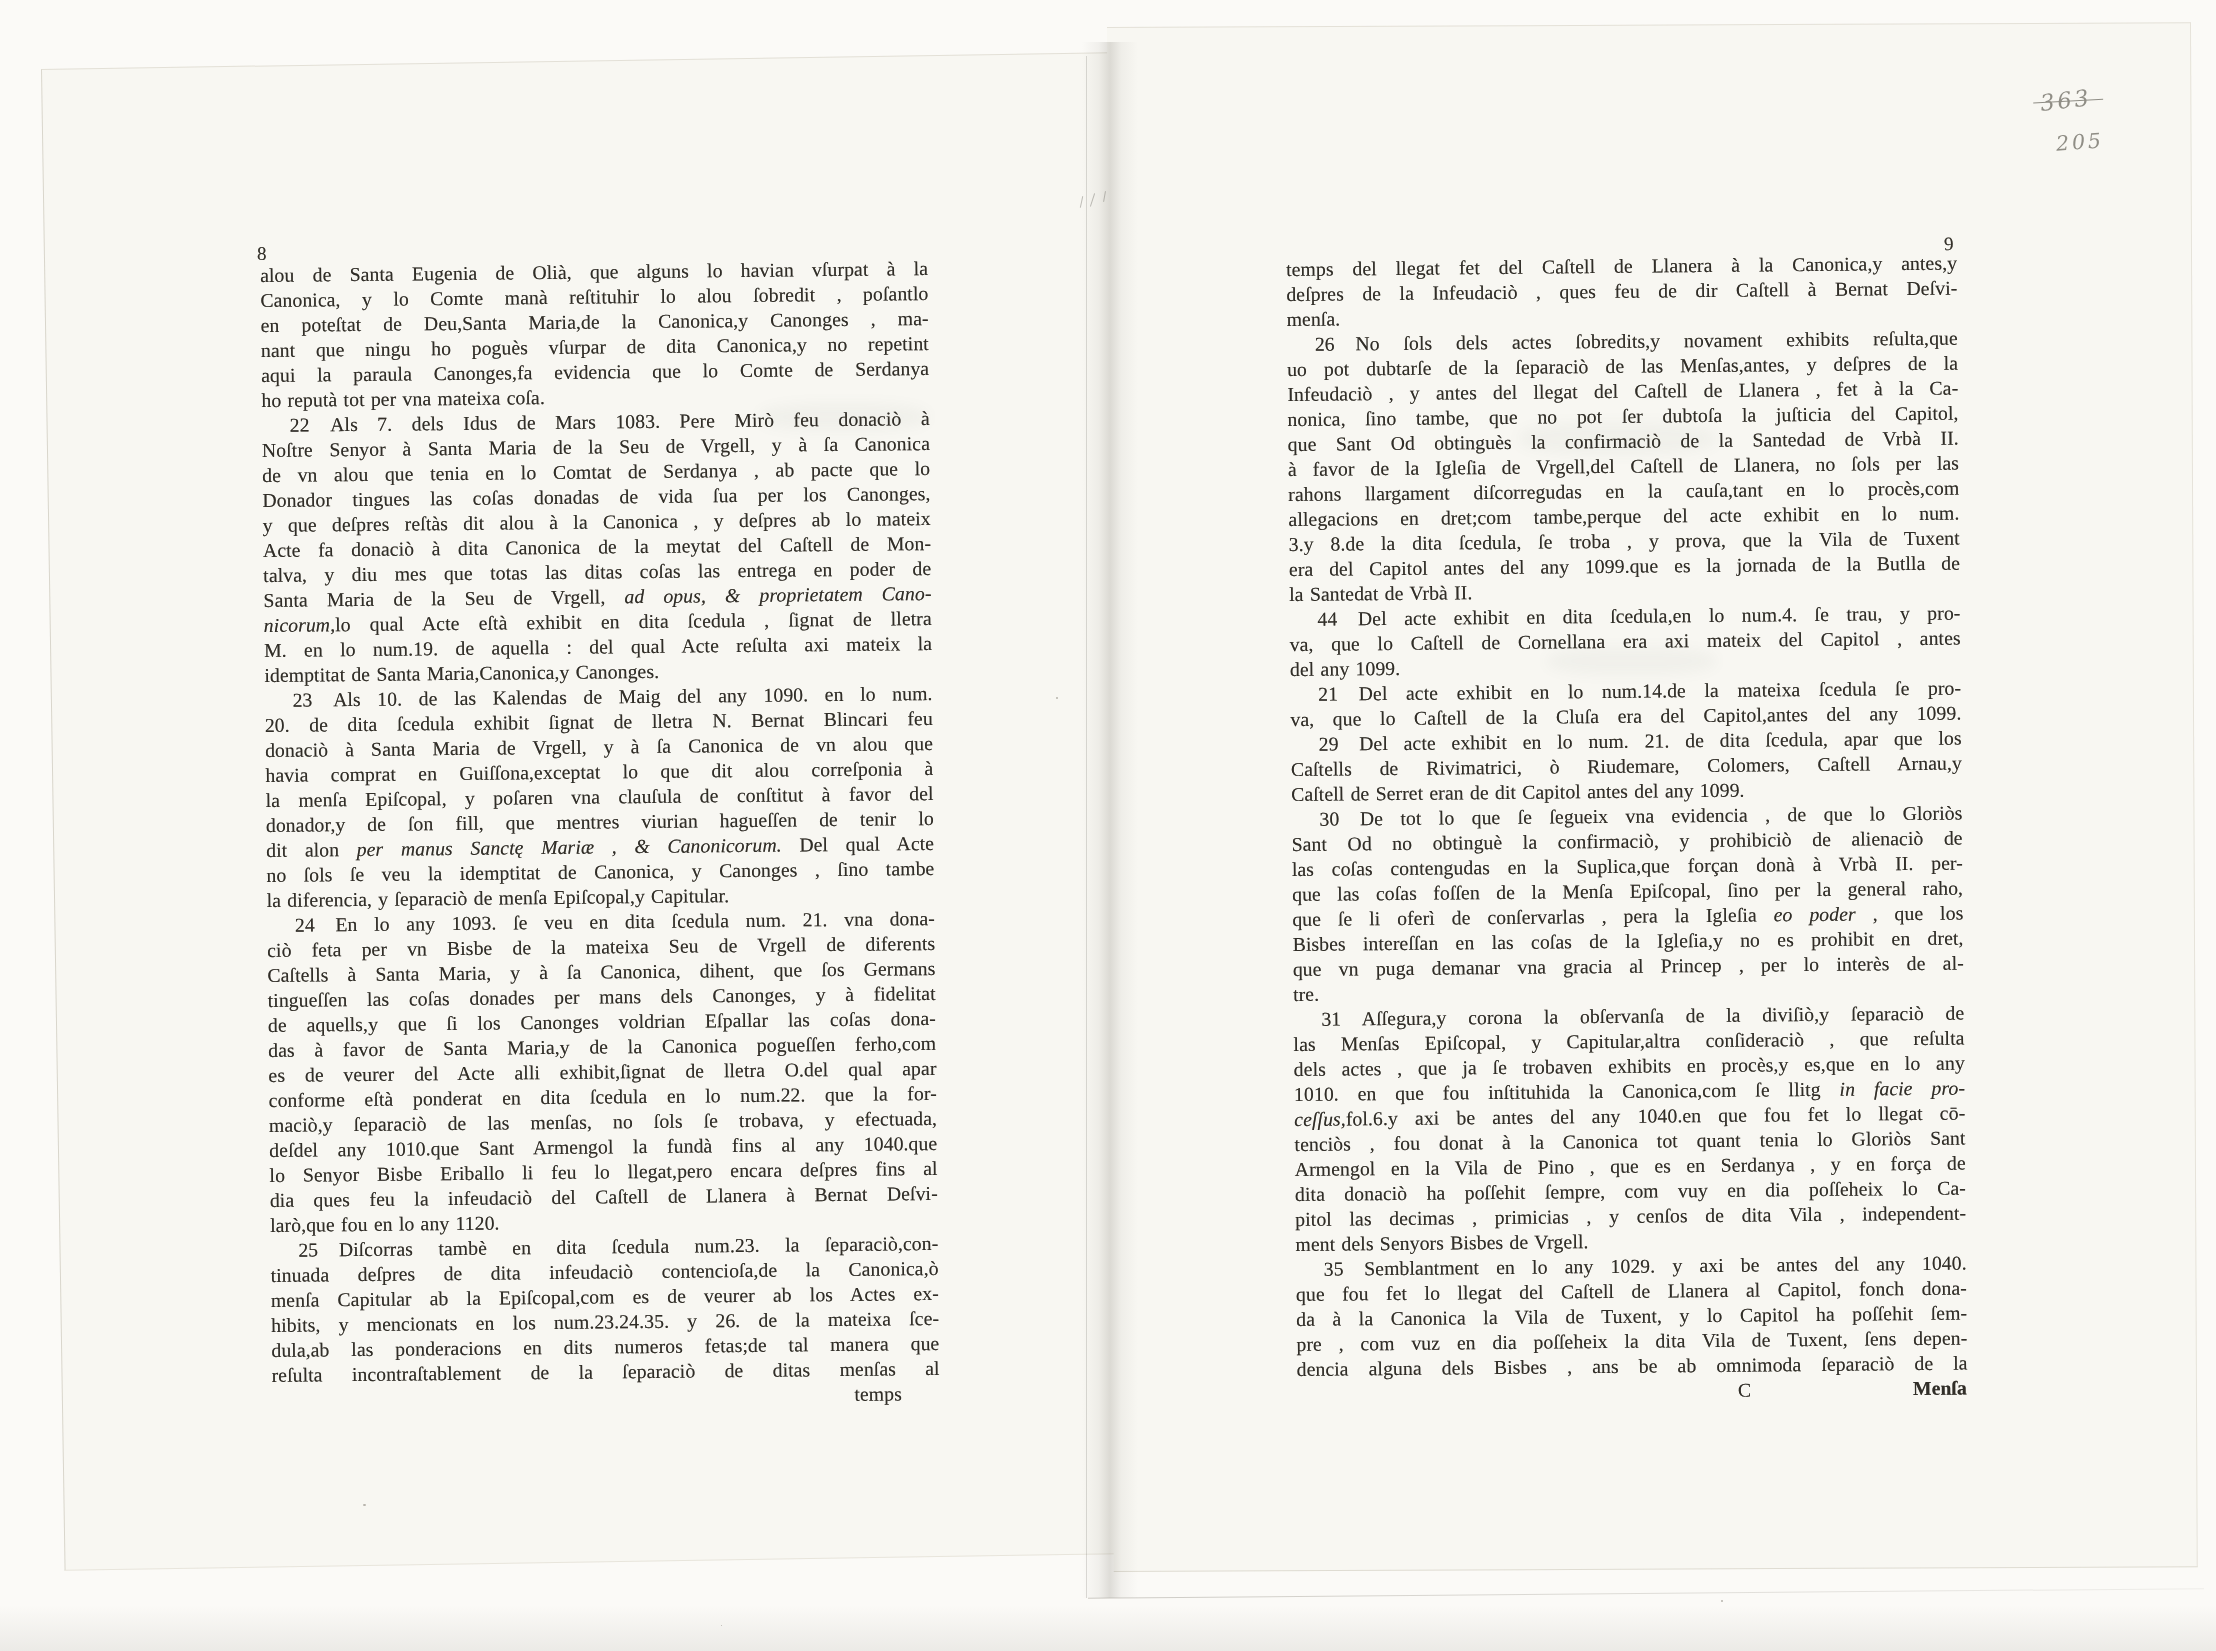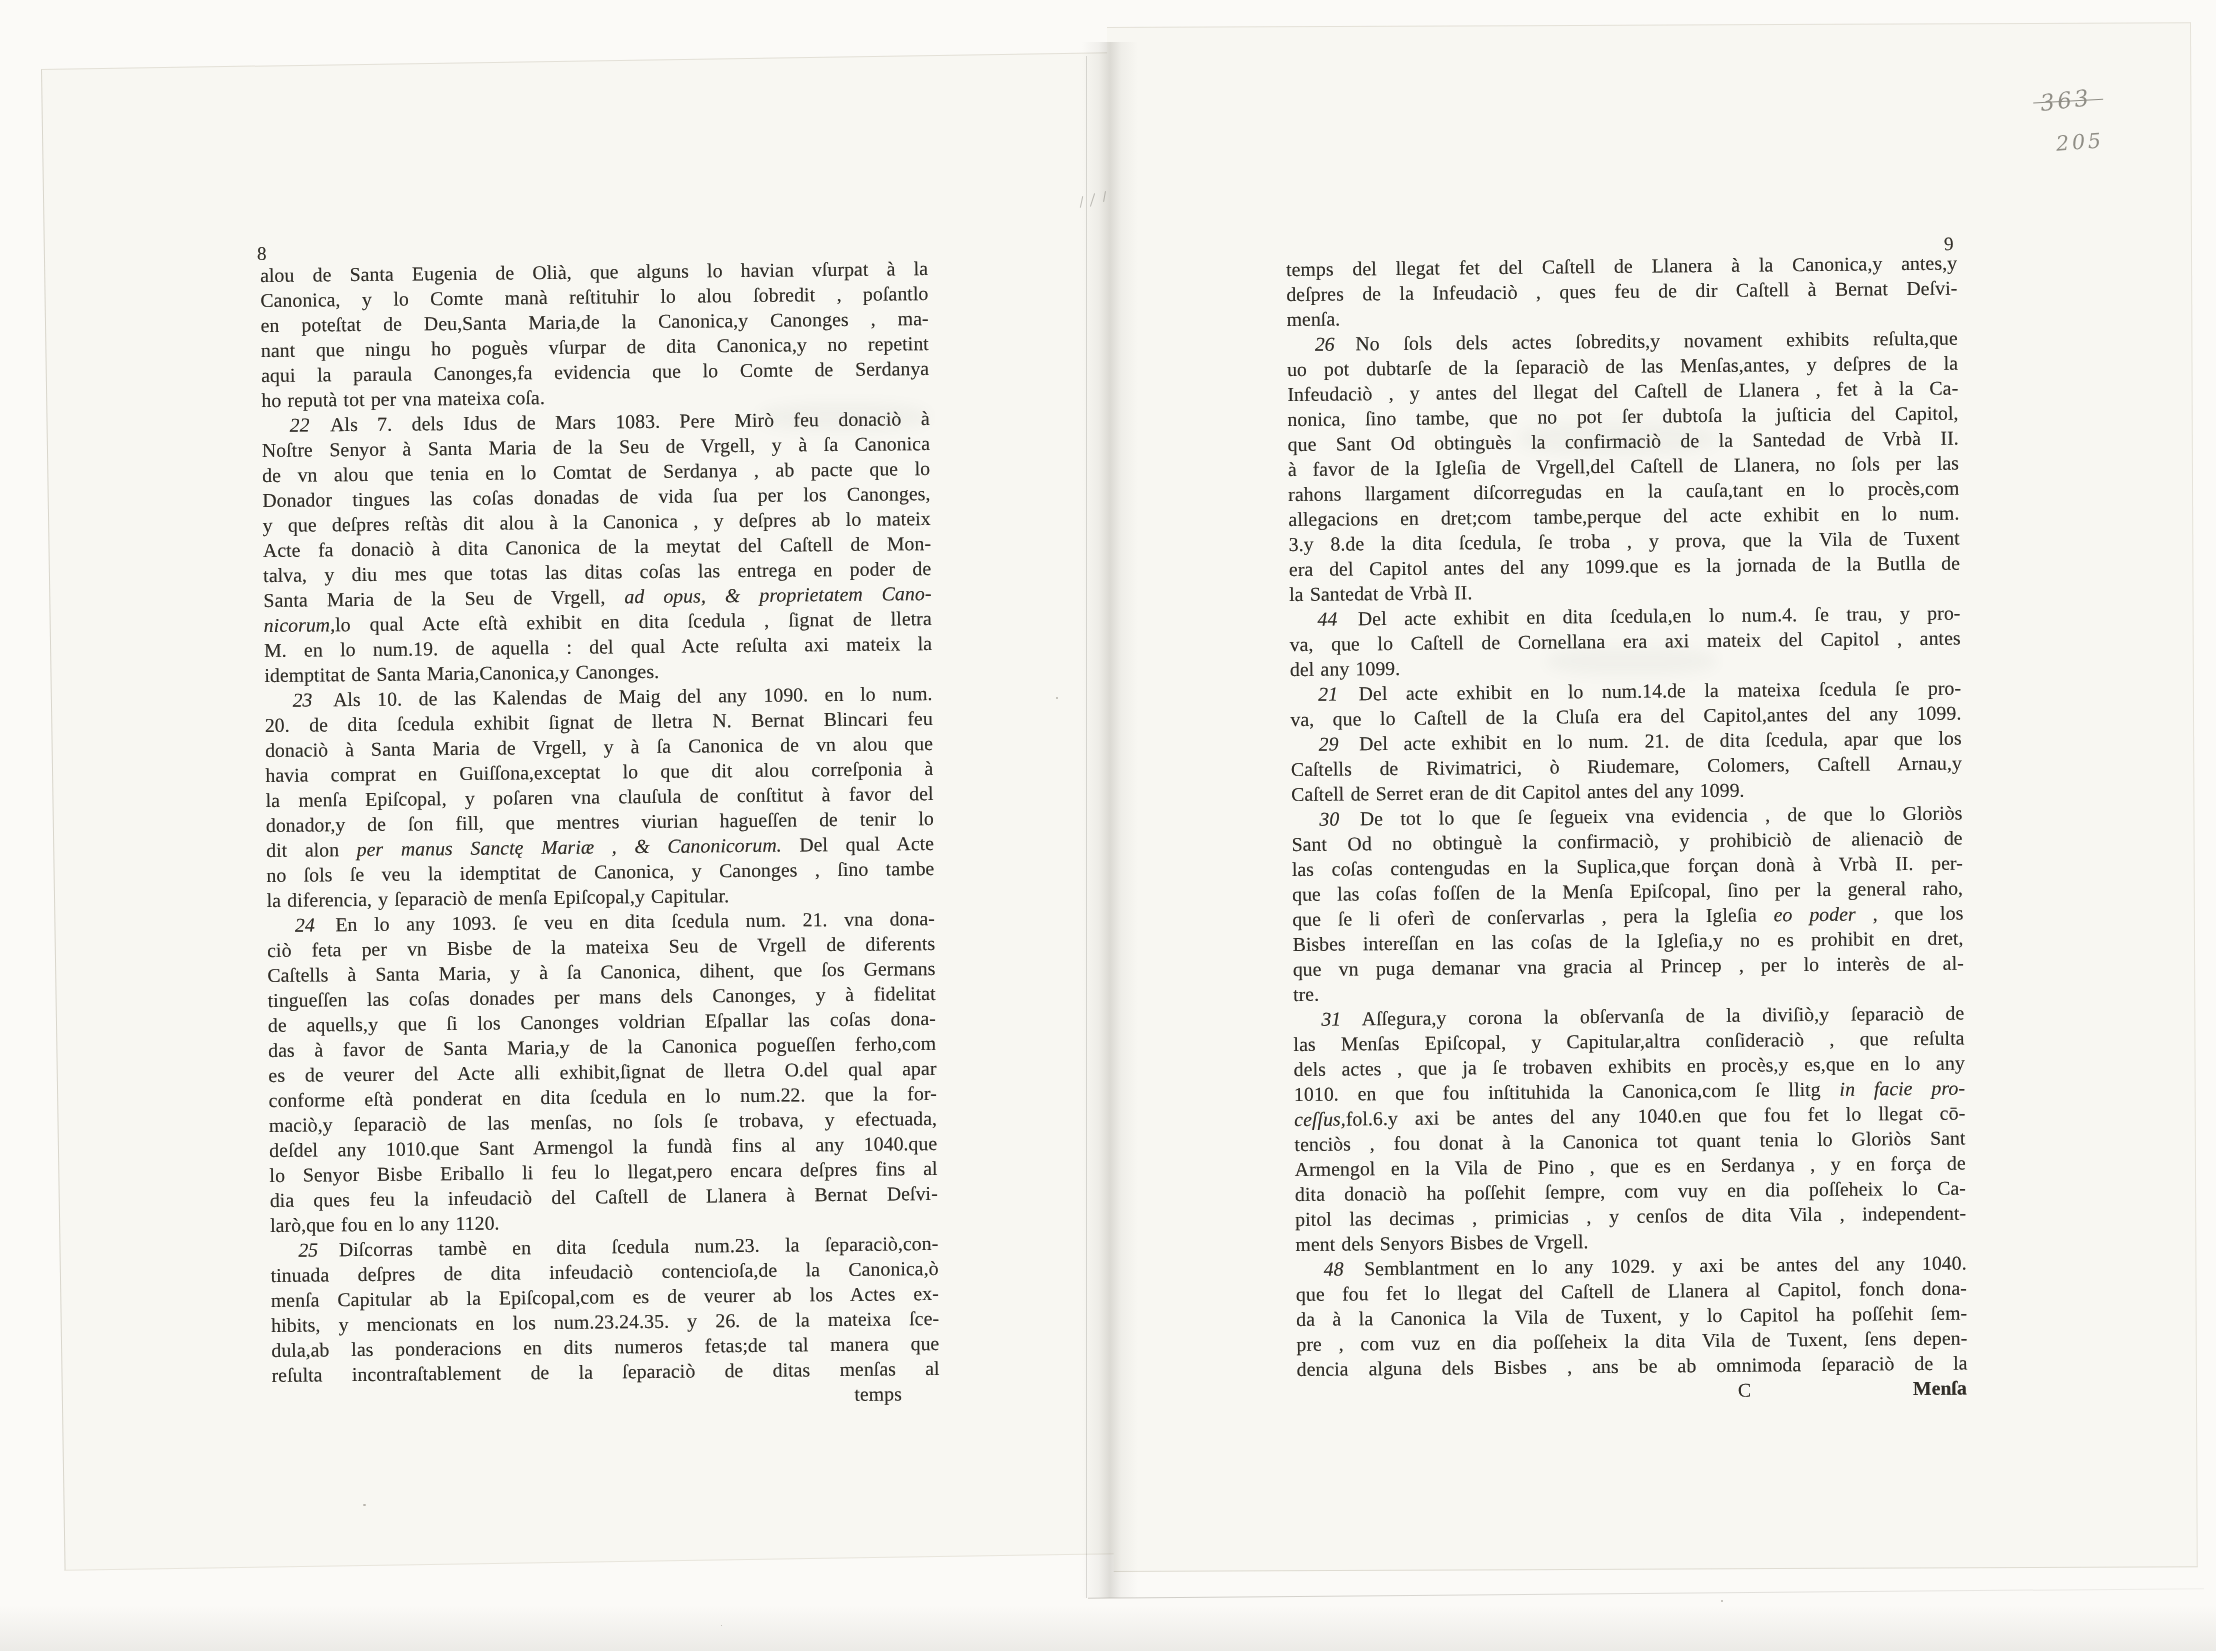--- a/index.html
+++ b/index.html
@@ -44,21 +44,21 @@
     letter-spacing:0.1px;word-spacing:1.2px;
   }
   .text-left{left:260px;top:263px;width:668px;transform:rotate(-0.6deg);transform-origin:left top;}
   .text-right{left:1286px;top:257px;width:671px;transform:rotate(-0.55deg);transform-origin:left top;}
   .line{
     height:25px;line-height:25px;font-size:19.7px;
     text-align:justify;text-align-last:justify;
     overflow:visible;white-space:nowrap0;
   }
   .line.short{text-align-last:left;}
-  .pnum{padding-left:28px;padding-right:20.6px;font-style:italic;}
+  .pnum{padding-left:28px;padding-right:20.6px;}
   .it{font-style:italic;}
   .catchline{text-align:right;text-align-last:right;padding-right:38px;box-sizing:border-box;}
   .sigline{display:flex;text-align:left;text-align-last:left;}
   .sig{margin-left:441px;}
   .cw{margin-left:auto;padding-right:0.9px;font-weight:bold;}
   .pagenum{
     position:absolute;font-size:19px;color:#35322b;
     text-shadow:0 0 0.6px rgba(46,42,34,.5);
   }
   .pagenum-left{left:257px;top:243px;}
@@ -209,21 +209,21 @@
       <div class="line"><span class="pnum">31</span><span>Aſſegura,y corona la obſervanſa de la diviſiò,y ſeparaciò de</span></div>
       <div class="line"><span>las Menſas Epiſcopal, y Capitular,altra conſideraciò , que reſulta</span></div>
       <div class="line"><span>dels actes , que ja ſe trobaven exhibits en procès,y es,que en lo any</span></div>
       <div class="line"><span>1010. en que fou inſtituhida la Canonica,com ſe llitg </span><span class="it">in facie pro-</span></div>
       <div class="line"><span class="it">ceſſus,</span><span>fol.6.y axi be antes del any 1040.en que fou fet lo llegat cō-</span></div>
       <div class="line"><span>tenciòs , fou donat à la Canonica tot quant tenia lo Gloriòs Sant</span></div>
       <div class="line"><span>Armengol en la Vila de Pino , que es en Serdanya , y en força de</span></div>
       <div class="line"><span>dita donaciò ha poſſehit ſempre, com vuy en dia poſſeheix lo Ca-</span></div>
       <div class="line"><span>pitol las decimas , primicias , y cenſos de dita Vila , independent-</span></div>
       <div class="line short"><span>ment dels Senyors Bisbes de Vrgell.</span></div>
-      <div class="line"><span class="pnum">48</span><span>Semblantment en lo any 1029. y axi be antes del any 1040.</span></div>
+      <div class="line"><span class="pnum">35</span><span>Semblantment en lo any 1029. y axi be antes del any 1040.</span></div>
       <div class="line"><span>que fou fet lo llegat del Caſtell de Llanera al Capitol, fonch dona-</span></div>
       <div class="line"><span>da à la Canonica la Vila de Tuxent, y lo Capitol ha poſſehit ſem-</span></div>
       <div class="line"><span>pre , com vuz en dia poſſeheix la dita Vila de Tuxent, ſens depen-</span></div>
       <div class="line"><span>dencia alguna dels Bisbes , ans be ab omnimoda ſeparaciò de la</span></div>
     </div>
   <div class="line sigline">
     <span class="sig">C</span>
     <span class="cw">Menſa</span>
   </div>
 </div>

